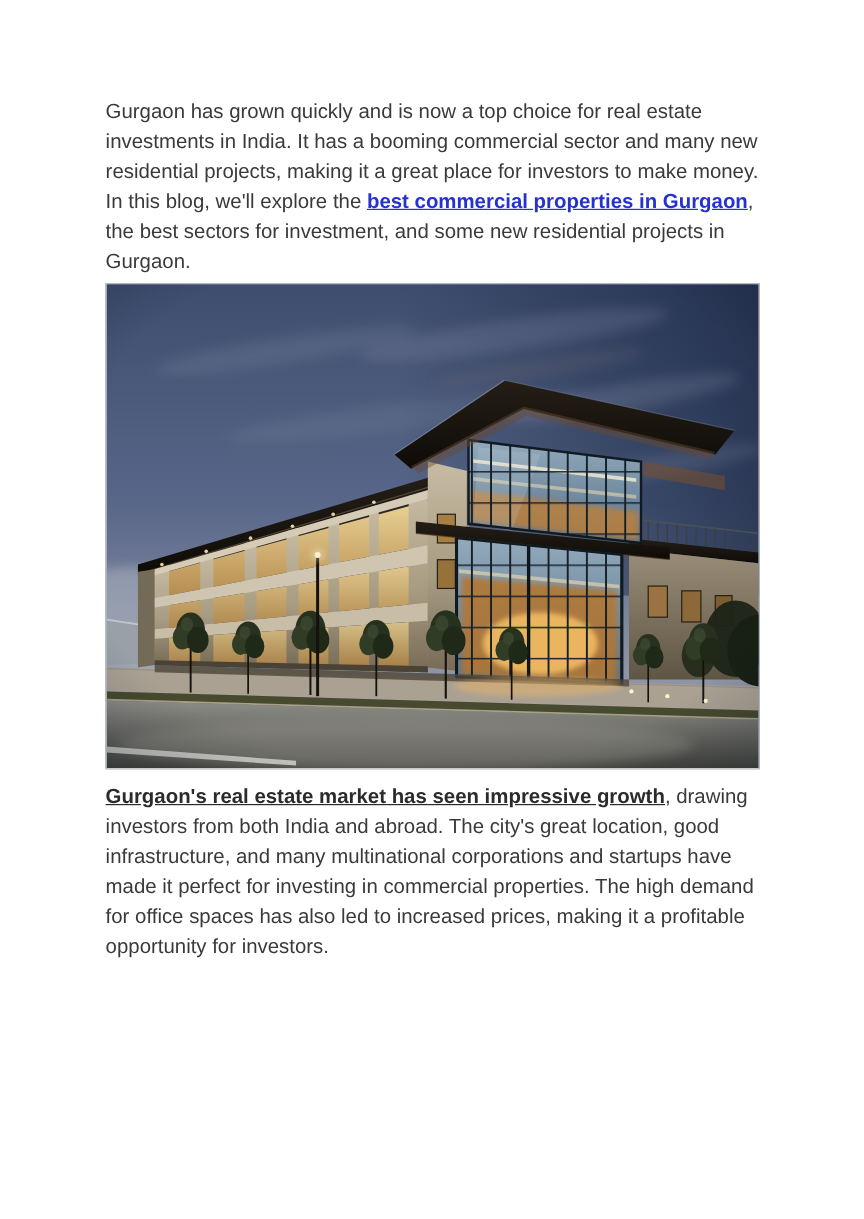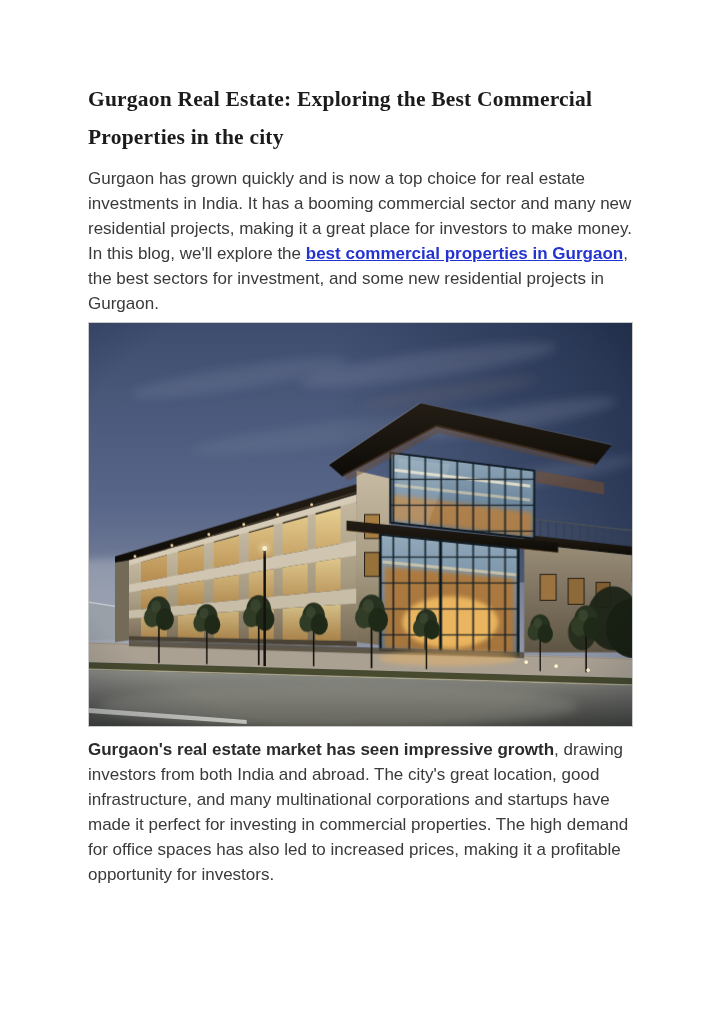--- a/index.html
+++ b/index.html
@@ -51,29 +51,28 @@
   }
   figure.article-image{
     margin:6px 0 0 0;
     width:545px;height:405px;
     border:1px solid #c9c9c9;
     box-sizing:border-box;
     background:#3e4c6e;
   }
   figure.article-image svg{display:block;width:100%;height:100%;}
   p.market{margin-top:10px;}
-  strong.lead{color:#2b2b2b;}
+  strong.lead{color:#2b2b2b;text-decoration:underline;}
 </style>
 </head>
 <body>
 
 <div class="page">
   <div class="content">
 
-    <h1 class="doc-title">Gurgaon Real Estate: Exploring the Best Commercial Properties in the city</h1>
 
 
 
     <p class="body-para"><span>Gurgaon has grown quickly and is now a top choice for real estate investments in India. It has a booming commercial sector and many new residential projects, making it a great place for investors to make money. In this blog, we'll explore the </span><a class="doc-link" href="#">best commercial properties in Gurgaon</a><span>, the best sectors for investment, and some new residential projects in Gurgaon.</span></p>
 
     <figure class="article-image">
       <svg viewBox="0 0 544 404" preserveAspectRatio="none" role="img" aria-label="Modern three-storey commercial office building at dusk with stone facade, glass atrium entrance, warm lit windows, young trees and street in the foreground">
         <defs>
           <linearGradient id="sky" x1="0" y1="0" x2="0" y2="1">
             <stop offset="0" stop-color="#3e4c6e"></stop>

